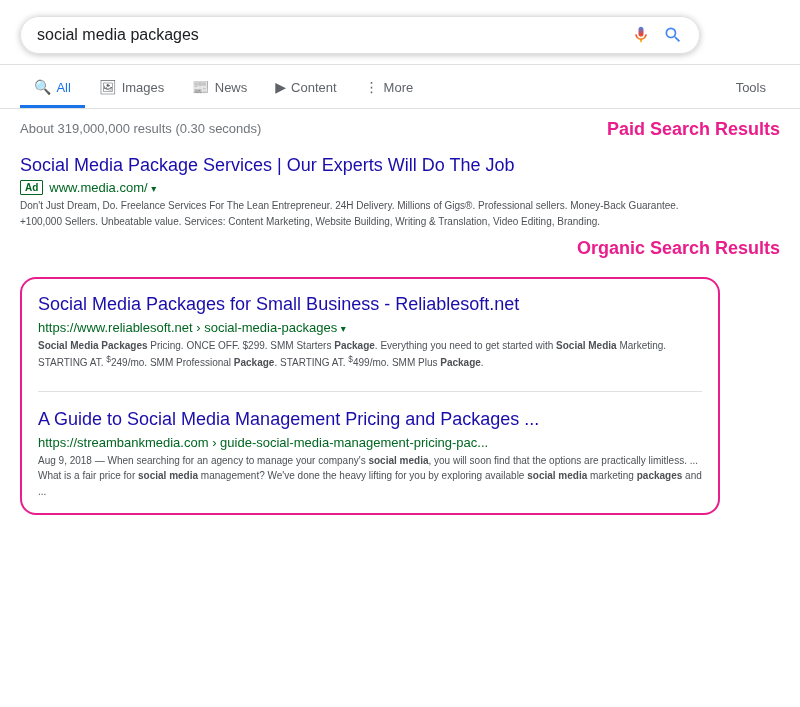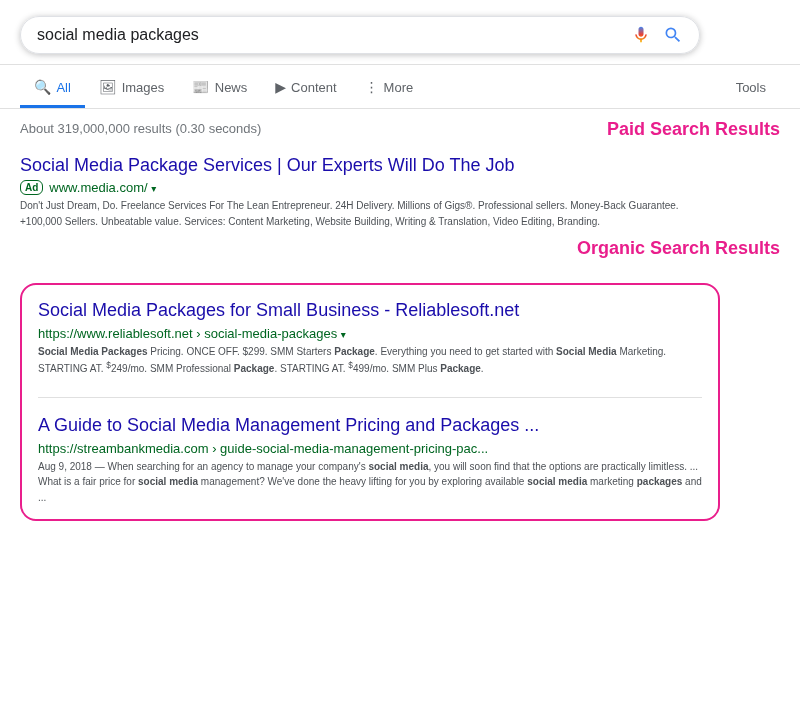--- a/index.html
+++ b/index.html
@@ -118,21 +118,21 @@
       align-items: center;
       gap: 6px;
       margin: 3px 0;
     }
     .ad-badge {
       background: #fff;
       border: 1px solid #006621;
       color: #006621;
       font-size: 10px;
       padding: 1px 4px;
-      border-radius: 6px;
+      border-radius: 1px;
       font-weight: bold;
     }
     .result-url {
       font-size: 13px;
       color: #006621;
       cursor: pointer;
     }
     .result-url .dropdown-arrow {
       font-size: 10px;
       color: #006621;
@@ -143,21 +143,21 @@
       line-height: 1.55;
       max-width: 680px;
     }
 
     
     .organic-label {
       font-size: 18px;
       font-weight: bold;
       color: #e91e8c;
       text-align: right;
-      margin-bottom: 24px;
+      margin-bottom: 18px;
     }
 
     
     .organic-box {
       border: 2px solid #e91e8c;
       border-radius: 16px;
       padding: 14px 16px;
       max-width: 700px;
     }
     .organic-result {

